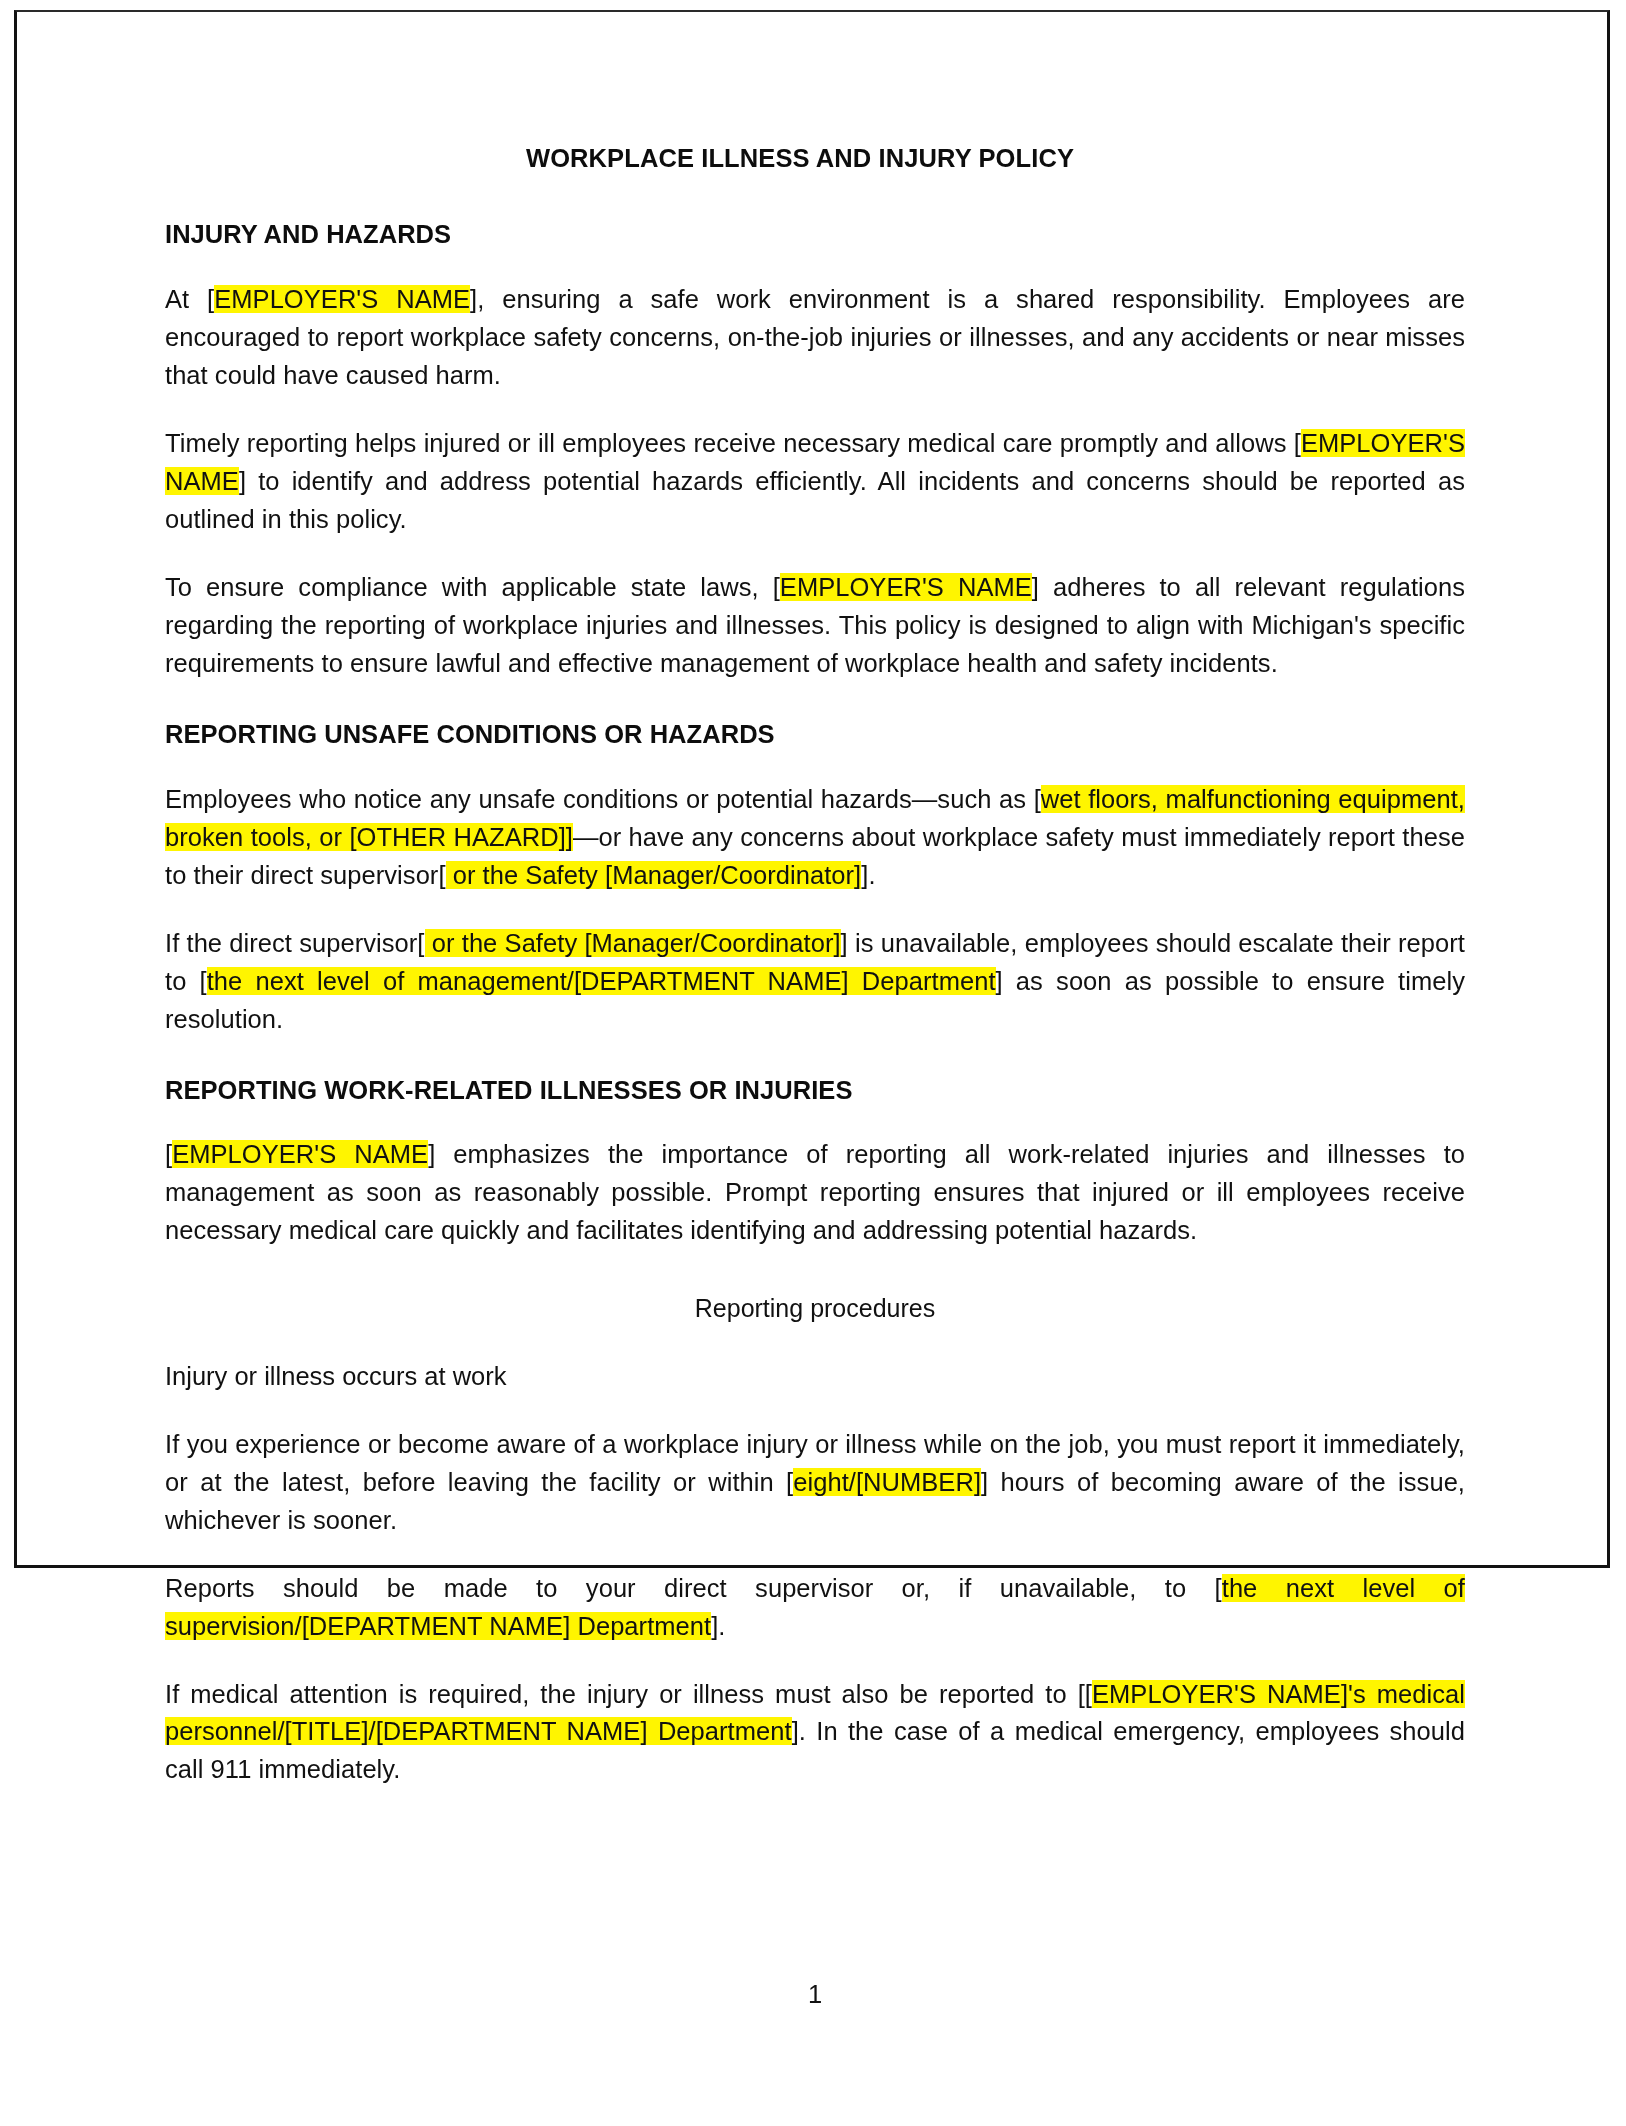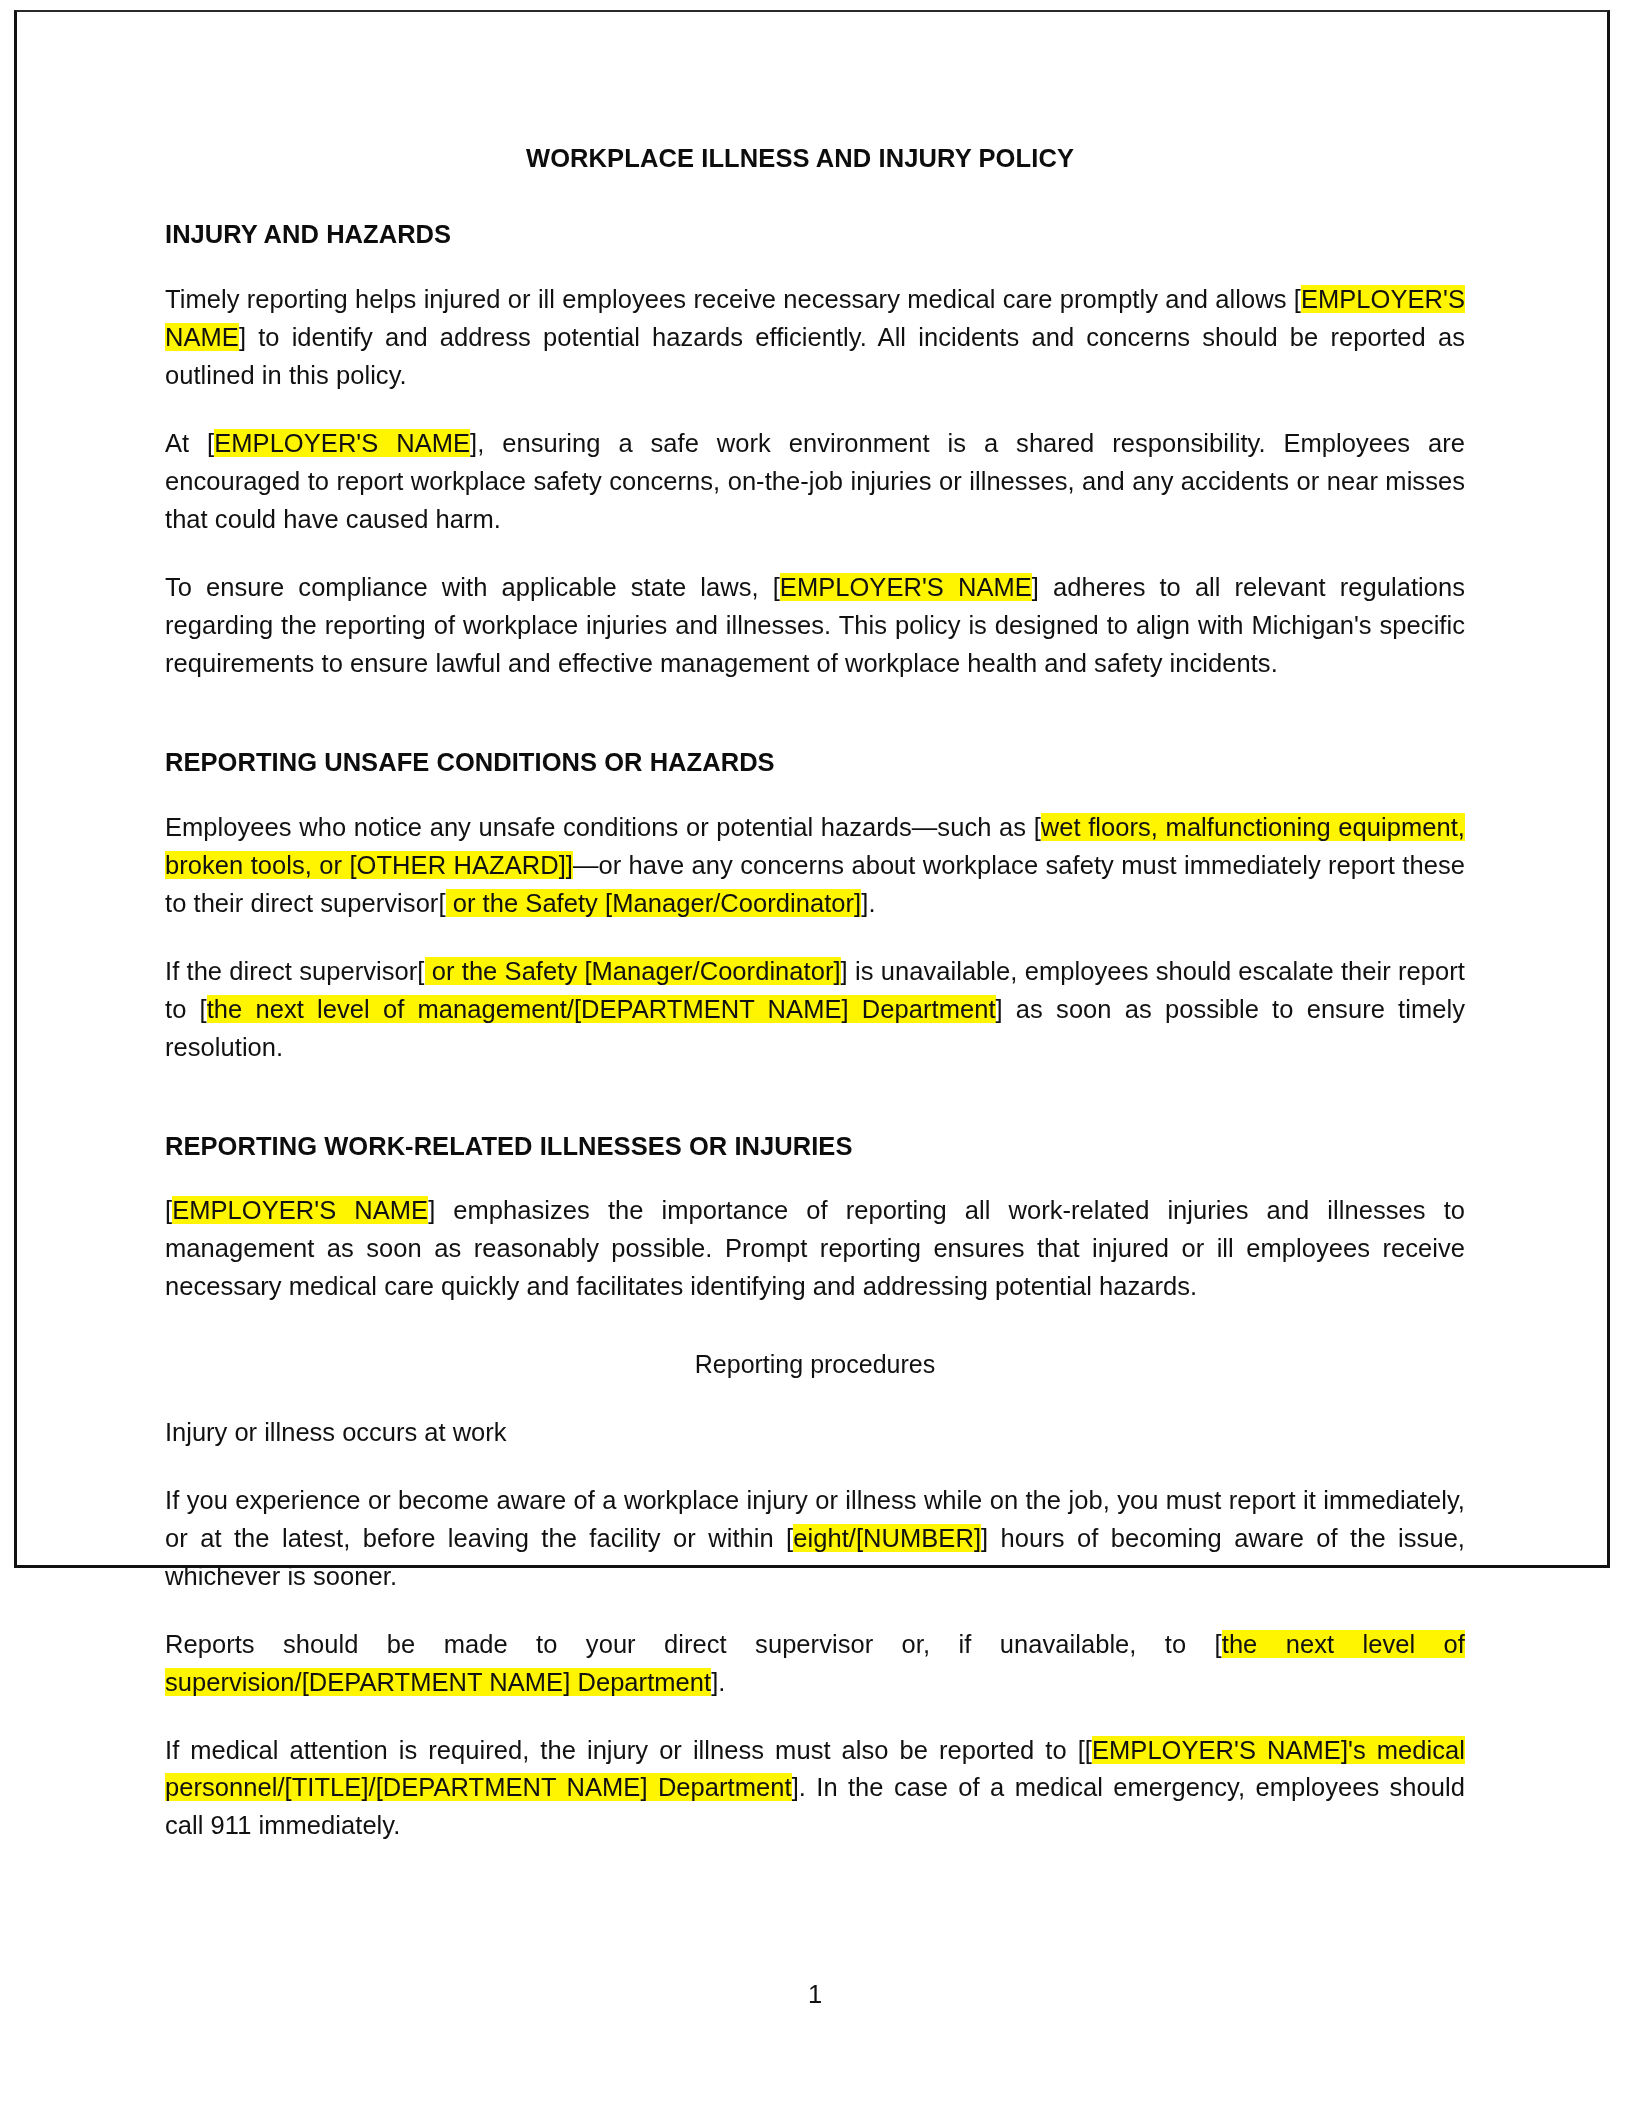--- a/index.html
+++ b/index.html
@@ -49,21 +49,21 @@
   }
   h2.section-heading {
     font-weight: bold;
     font-size: 25.5px;
     color: #0d0d0d;
     margin: 0 0 30px 0;
     line-height: 1.25;
     letter-spacing: 0.05px;
   }
   h2.section-heading.spaced {
-    margin-top: 64px;
+    margin-top: 36px;
   }
   p.body-text {
     font-size: 25.5px;
     line-height: 1.49;
     color: #111111;
     text-align: justify;
     text-justify: inter-word;
     margin: 0 0 30px 0;
     letter-spacing: 0.05px;
   }
@@ -107,25 +107,25 @@
 
 <div class="page-canvas">
   <div class="sheet">
     <div class="content">
 
       <div class="doc-title">WORKPLACE ILLNESS AND INJURY POLICY</div>
 
       <h2 class="section-heading">INJURY AND HAZARDS</h2>
 
       <p class="body-text">
-        <span>Timely reporting helps injured or ill employees receive necessary medical care promptly and allows [</span><span class="hl">EMPLOYER'S NAME</span><span>] to identify and address potential hazards efficiently. All incidents and concerns should be reported as outlined in this policy.</span>
+        <span>At [</span><span class="hl">EMPLOYER'S NAME</span><span>], ensuring a safe work environment is a shared responsibility. Employees are encouraged to report workplace safety concerns, on-the-job injuries or illnesses, and any accidents or near misses that could have caused harm.</span>
       </p>
 
       <p class="body-text">
-        <span>At [</span><span class="hl">EMPLOYER'S NAME</span><span>], ensuring a safe work environment is a shared responsibility. Employees are encouraged to report workplace safety concerns, on-the-job injuries or illnesses, and any accidents or near misses that could have caused harm.</span>
+        <span>Timely reporting helps injured or ill employees receive necessary medical care promptly and allows [</span><span class="hl">EMPLOYER'S NAME</span><span>] to identify and address potential hazards efficiently. All incidents and concerns should be reported as outlined in this policy.</span>
       </p>
 
       <p class="body-text">
         <span>To ensure compliance with applicable state laws, [</span><span class="hl">EMPLOYER'S NAME</span><span>] adheres to all relevant regulations regarding the reporting of workplace injuries and illnesses. This policy is designed to align with Michigan's specific requirements to ensure lawful and effective management of workplace health and safety incidents.</span>
       </p>
 
       <h2 class="section-heading spaced">REPORTING UNSAFE CONDITIONS OR HAZARDS</h2>
 
       <p class="body-text">
         <span>Employees who notice any unsafe conditions or potential hazards—such as [</span><span class="hl">wet floors, malfunctioning equipment, broken tools, or [OTHER HAZARD]]</span><span>—or have any concerns about workplace safety must immediately report these to their direct supervisor[</span><span class="hl"> or the Safety [Manager/Coordinator]</span><span>].</span>

